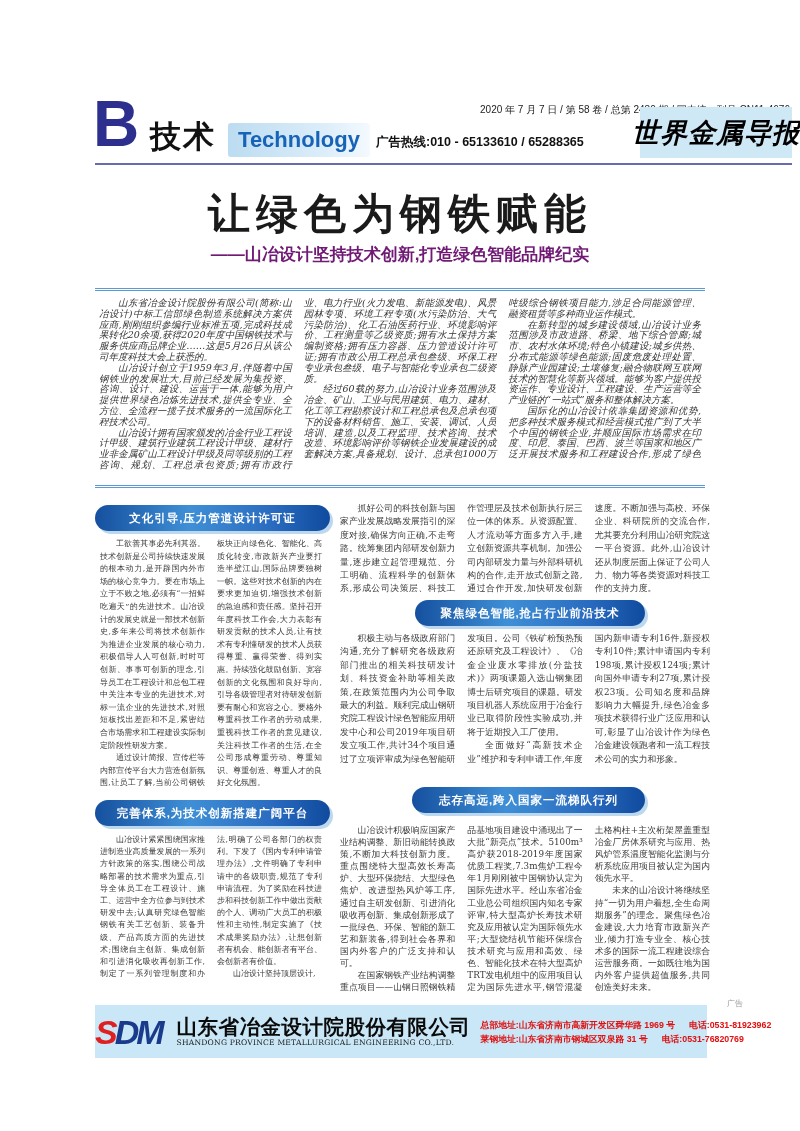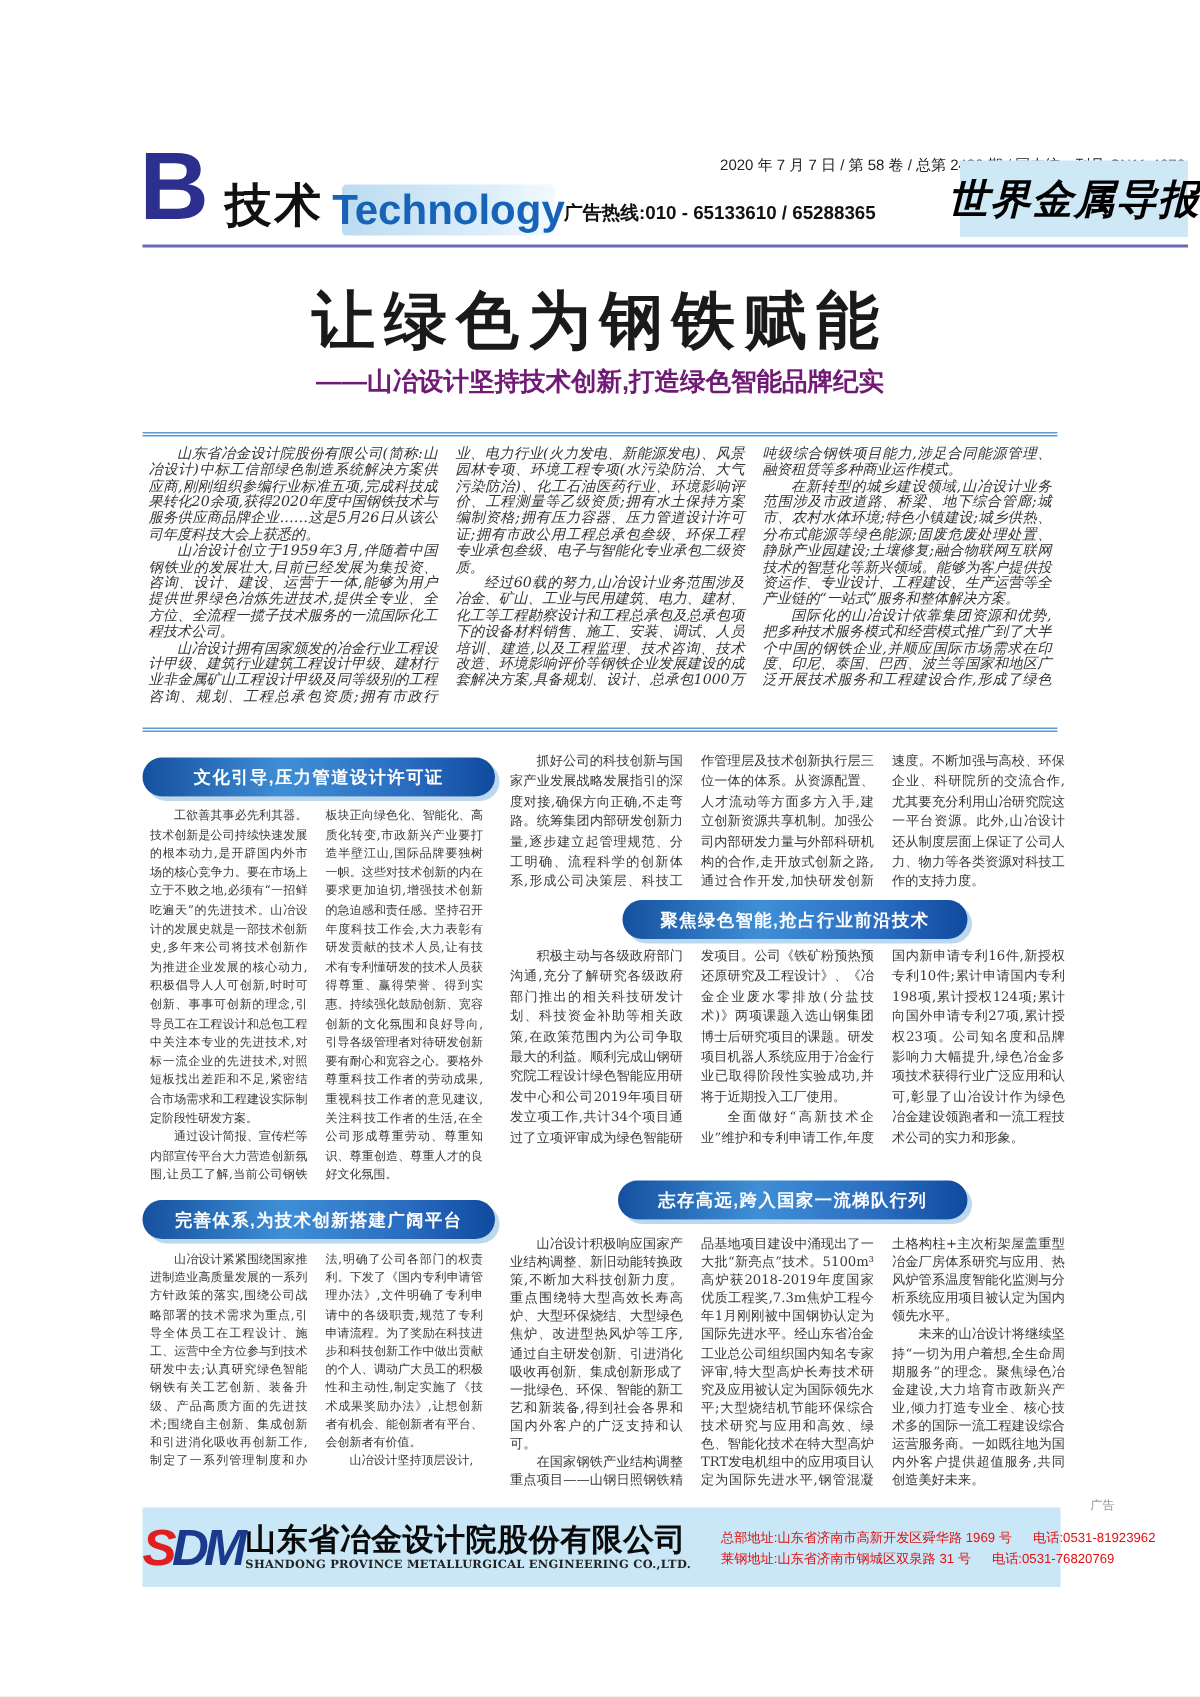--- a/index.html
+++ b/index.html
@@ -8,21 +8,21 @@
   .abs{position:absolute;}
 
   
   .b-letter{left:93px;top:92px;font-family:"Liberation Sans",sans-serif;
             font-size:64px;font-weight:bold;color:#2c2f8e;line-height:64px;}
   .sec-name{left:150px;top:116px;font-family:"Liberation Sans",sans-serif;
             font-size:31px;font-weight:bold;color:#111;letter-spacing:2px;}
   .tech-bar{left:228px;top:123px;width:142px;height:34px;
             background:linear-gradient(90deg,#bcdcf1 0%,#ddeefa 70%,#f4fafe 100%);
             border-radius:3px;display:flex;align-items:center;justify-content:center;}
-  .tech-bar span{font-family:"Liberation Sans",sans-serif;font-size:28px;font-weight:bold;
+  .tech-bar span{font-family:"Liberation Sans",sans-serif;font-size:22px;font-weight:bold;
             color:#1763b8;letter-spacing:0px;}
   .hotline{left:376px;top:134px;font-family:"Liberation Sans",sans-serif;
            font-size:12.5px;font-weight:bold;color:#111;}
   .dateline{left:300px;top:103px;width:490px;text-align:right;
             font-family:"Liberation Sans",sans-serif;font-size:10px;color:#222;}
   .masthead{left:640px;top:107px;width:152px;height:51px;background:#cfe8f5;
             display:flex;align-items:center;justify-content:center;}
   .masthead span{font-size:27px;font-weight:bold;color:#000000;font-style:italic;
             letter-spacing:1px;white-space:nowrap;}
   .head-rule{left:95px;top:163px;width:697px;height:2px;background:#6a6ab0;}
@@ -69,26 +69,26 @@
   .bn-green{left:415px;top:600px;width:230px;}
   .bn-asp{left:412px;top:787px;width:233px;}
 
   
   .footer{left:95px;top:1005px;width:612px;height:53px;background:#c9e7f6;
           display:flex;align-items:center;padding:0 0;box-sizing:border-box;}
   .sdm{font-family:"Liberation Sans",sans-serif;font-weight:bold;font-style:italic;
        font-size:34px;letter-spacing:-3px;line-height:34px;white-space:nowrap;}
   .sdm .s{color:#e02020;}
   .sdm .dm{color:#1a3a8c;}
-  .co-block{margin-left:2px;}
+  .co-block{margin-left:15px;}
   .co-name{font-family:"Liberation Sans",sans-serif;font-size:20.5px;font-weight:bold;
            color:#0b0b0b;letter-spacing:0.5px;line-height:22px;white-space:nowrap;}
-  .co-en{font-size:7.6px;color:#222;letter-spacing:0.2px;white-space:nowrap;font-weight:bold;}
-  .addr-block{margin-left:20px;font-family:"Liberation Sans",sans-serif;
-              font-size:8.8px;font-weight:normal;color:#e01010;line-height:14px;}
+  .co-en{font-size:7.6px;color:#222;letter-spacing:0.2px;white-space:nowrap;}
+  .addr-block{margin-left:10px;font-family:"Liberation Sans",sans-serif;
+              font-size:8.8px;font-weight:bold;color:#e01010;line-height:14px;}
   .addr-row{display:flex;white-space:nowrap;}
   .addr-row .tel{margin-left:14px;}
   .ad-label{left:727px;top:998px;font-size:8px;color:#999;}
 </style>
 </head>
 <body>
 
 <div class="page">
 
   <div class="abs b-letter">B</div>

